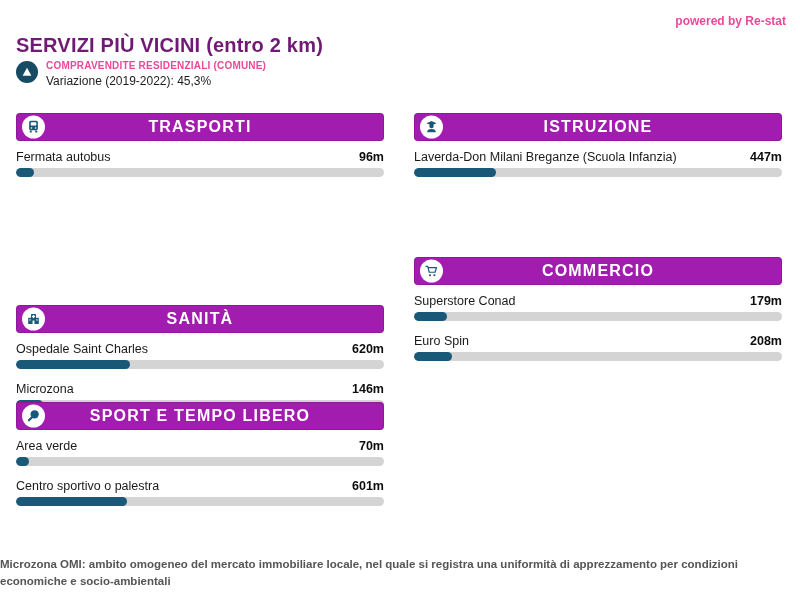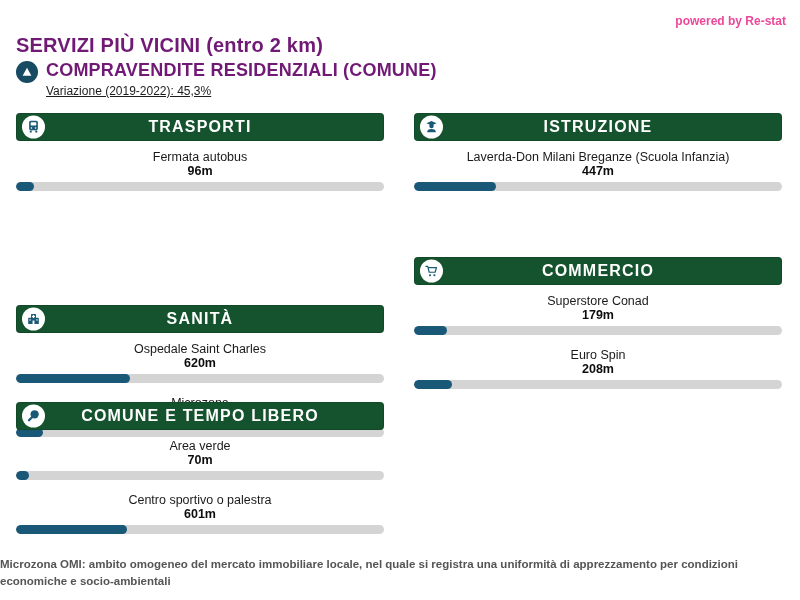--- a/index.html
+++ b/index.html
@@ -21,40 +21,40 @@
     position: absolute; right: 14px; top: 14px;
     font-size: 12px; font-weight: bold; color: #ec4899;
   }
   .subheader { position: absolute; left: 16px; top: 60px; display: flex; align-items: flex-start; }
   .logo-circle {
     width: 22px; height: 22px; border-radius: 50%;
     background: #174a63; display: flex; align-items: center; justify-content: center;
     flex: 0 0 auto; margin-right: 8px; margin-top: 1px;
   }
   .sub-texts { display: flex; flex-direction: column; }
-  .sub-title { font-size: 18px; font-weight: bold; color: #701a75; letter-spacing: 0.2px; }
-  .sub-note { font-size: 12px; color: #1c1c1c; margin-top: 3px; text-decoration: underline; }
+  .sub-title { font-size: 10px; font-weight: bold; color: #ec4899; letter-spacing: 0.2px; }
+  .sub-note { font-size: 12px; color: #1c1c1c; margin-top: 3px; }
 
   .panel { position: absolute; width: 368px; }
   .panel-header {
-    height: 28px; background: #14532d; border-radius: 4px;
+    height: 28px; background: #a21caf; border-radius: 4px;
     position: relative; display: flex; align-items: center; justify-content: center;
     box-shadow: inset 0 0 0 1px rgba(0,0,0,0.12);
   }
   .panel-header .hdr-circle {
     position: absolute; left: 6px; top: 50%; transform: translateY(-50%);
     width: 23px; height: 23px; border-radius: 50%; background: #ffffff;
     display: flex; align-items: center; justify-content: center;
   }
   .panel-title {
     color: #ffffff; font-weight: bold; font-size: 16px; letter-spacing: 1.2px;
   }
   .item { margin-top: 9px; }
   .item + .item { margin-top: 13px; }
-  .item-row { display: flex; justify-content: space-between; align-items: center; flex-direction: column; }
+  .item-row { display: flex; justify-content: space-between; align-items: flex-start; }
   .item-label { font-size: 12.5px; color: #1a1a1a; }
   .item-value { font-size: 12.5px; font-weight: bold; color: #0d0d0d; }
   .bar-track {
     margin-top: 4px; height: 9px; background: #d4d4d4; border-radius: 4.5px;
     overflow: hidden; position: relative;
   }
   .bar-fill {
     height: 100%; background: #1a5878; border-radius: 4.5px; width: 0;
   }
   
@@ -202,21 +202,21 @@
 </div>
 
 <div class="panel" id="panel-4">
   <div class="panel-header">
     <span class="hdr-circle">
       <svg width="15" height="15" viewBox="0 0 24 24">
         <circle cx="13.8" cy="9.2" r="6.6" fill="#1a5878"></circle>
         <line x1="9.5" y1="14" x2="4.8" y2="18.7" stroke="#1a5878" stroke-width="3.6" stroke-linecap="round"></line>
       </svg>
     </span>
-    <span class="panel-title">COMUNE E TEMPO LIBERO</span>
+    <span class="panel-title">SPORT E TEMPO LIBERO</span>
   </div>
   <div class="item">
     <div class="item-row">
       <span class="item-label">Area verde</span>
       <span class="item-value">70m</span>
     </div>
     <div class="bar-track">
       <div class="bar-fill" style="width: 3.5%;"></div>
     </div>
   </div>

